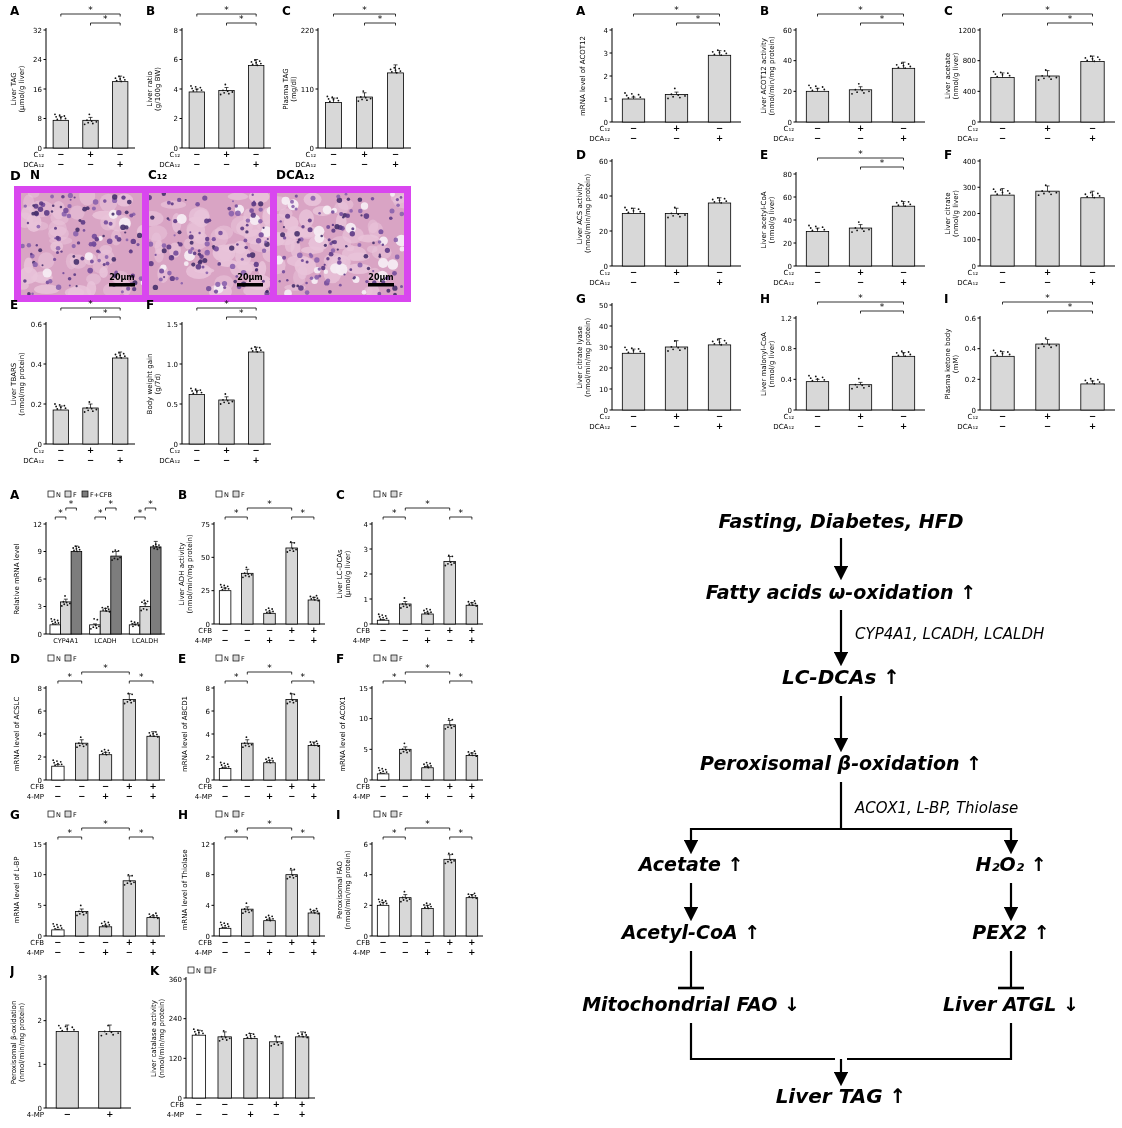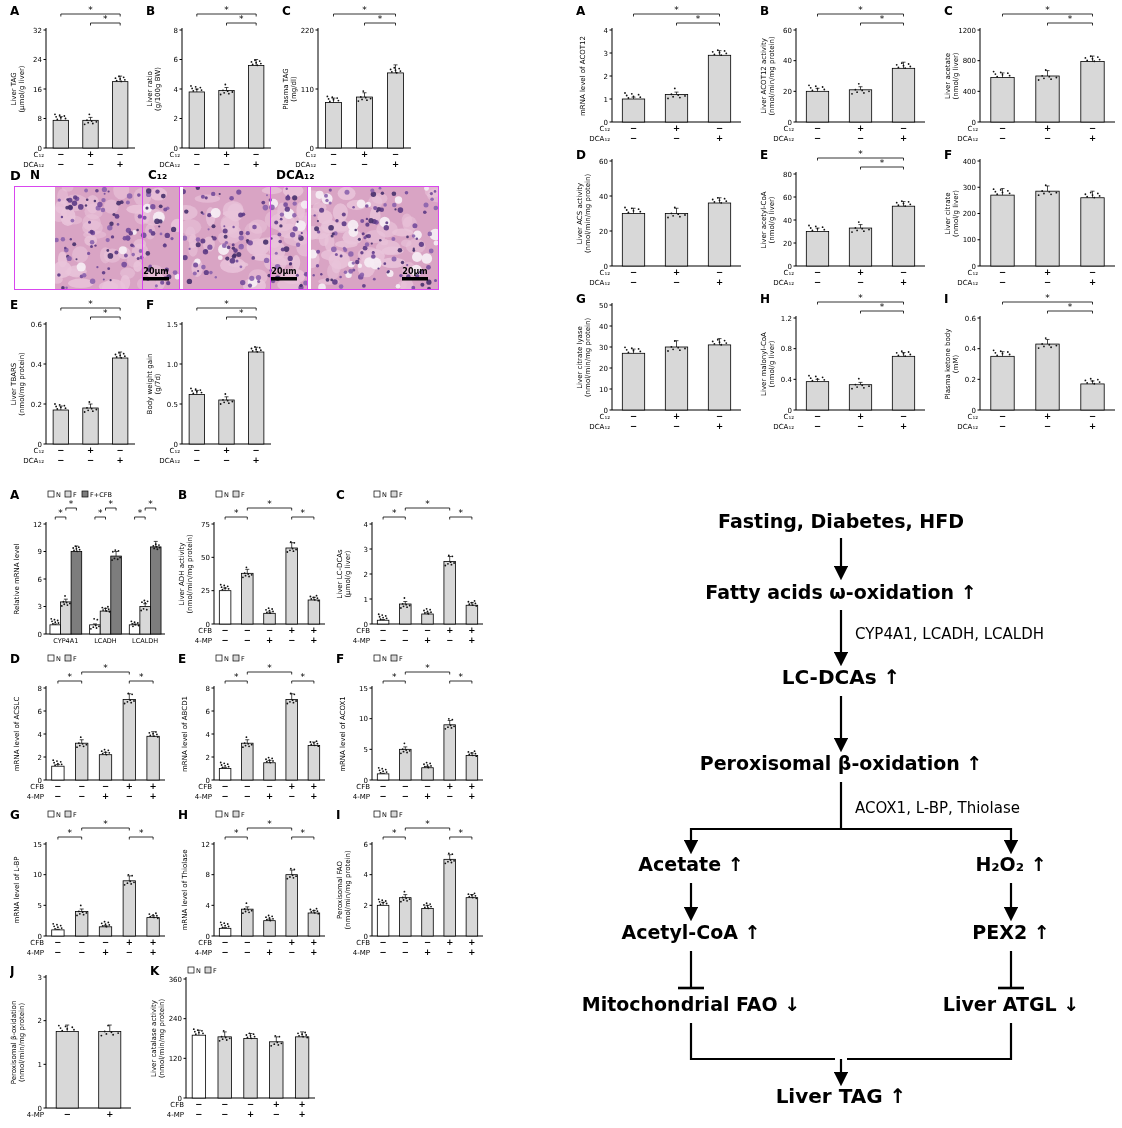--- a/index.html
+++ b/index.html
@@ -1,22 +1,22 @@
 <!DOCTYPE html>
 <html><head>
 <meta charset="utf-8">
 <style>
   html,body{margin:0;padding:0;background:#fff;}
   body{font-family:"DejaVu Sans", sans-serif;color:#000;}
   .page{position:relative;width:1122px;height:1128px;background:#fff;overflow:hidden;}
   .chart{position:absolute;}
-  .histo-img{position:absolute;border:1px solid #d946ef;padding-left:40px;}
+  .histo-img{position:absolute;border:7px solid #d946ef;}
   .histo-title{position:absolute;font-weight:bold;font-size:12px;}
   .panel-letter{position:absolute;font-weight:bold;font-size:13px;}
-  .diagram{position:absolute;}
+  .diagram{position:absolute;font-style:italic;}
 </style>
 </head>
 <body>
 
 <div class="page">
 
   <div class="chart" style="left:10px;top:4px;width:128px;height:170px"><svg width="128" height="170" font-family="DejaVu Sans, sans-serif">
         <text x="0" y="11" font-size="12" font-weight="bold">A</text>
         <line x1="36" y1="24" x2="36" y2="144" stroke="#000"></line>
         <line x1="36" y1="144" x2="125" y2="144" stroke="#000"></line>

